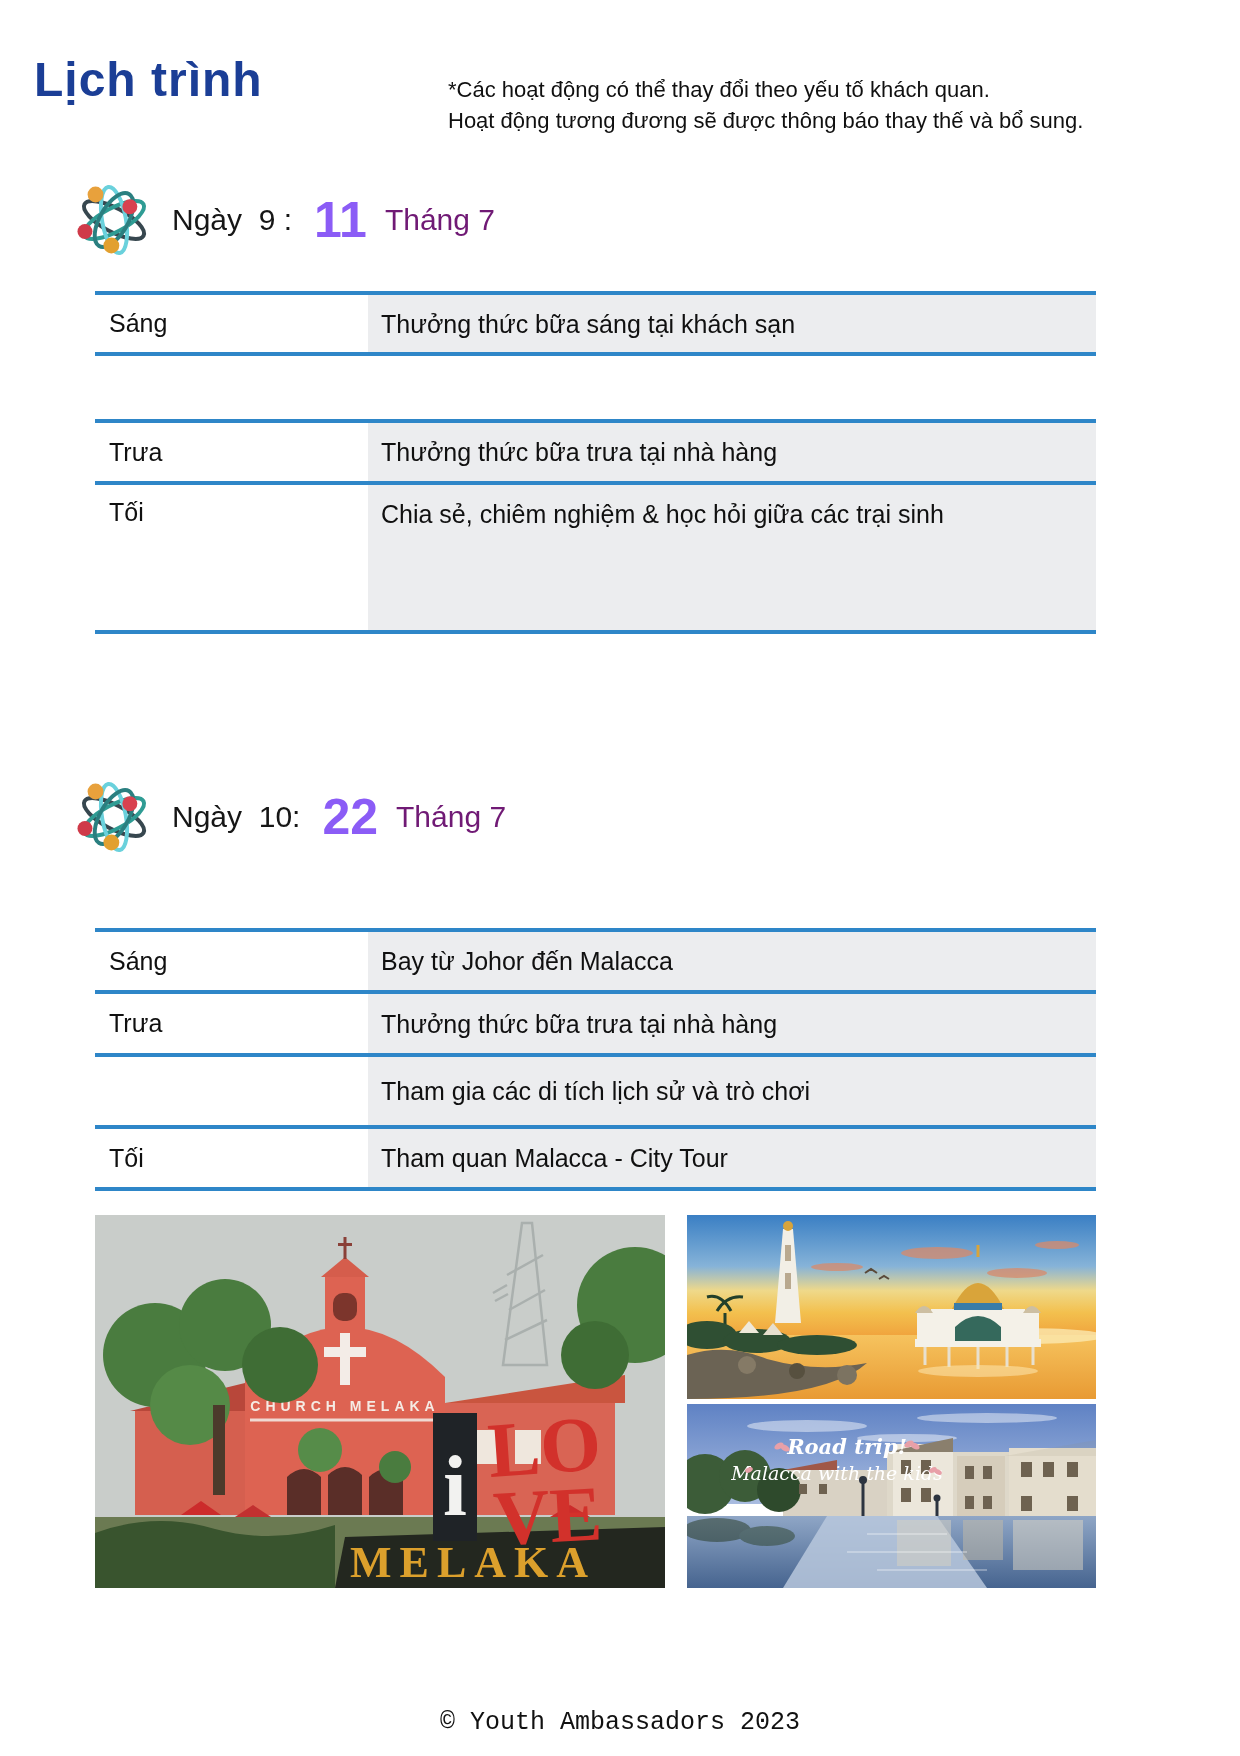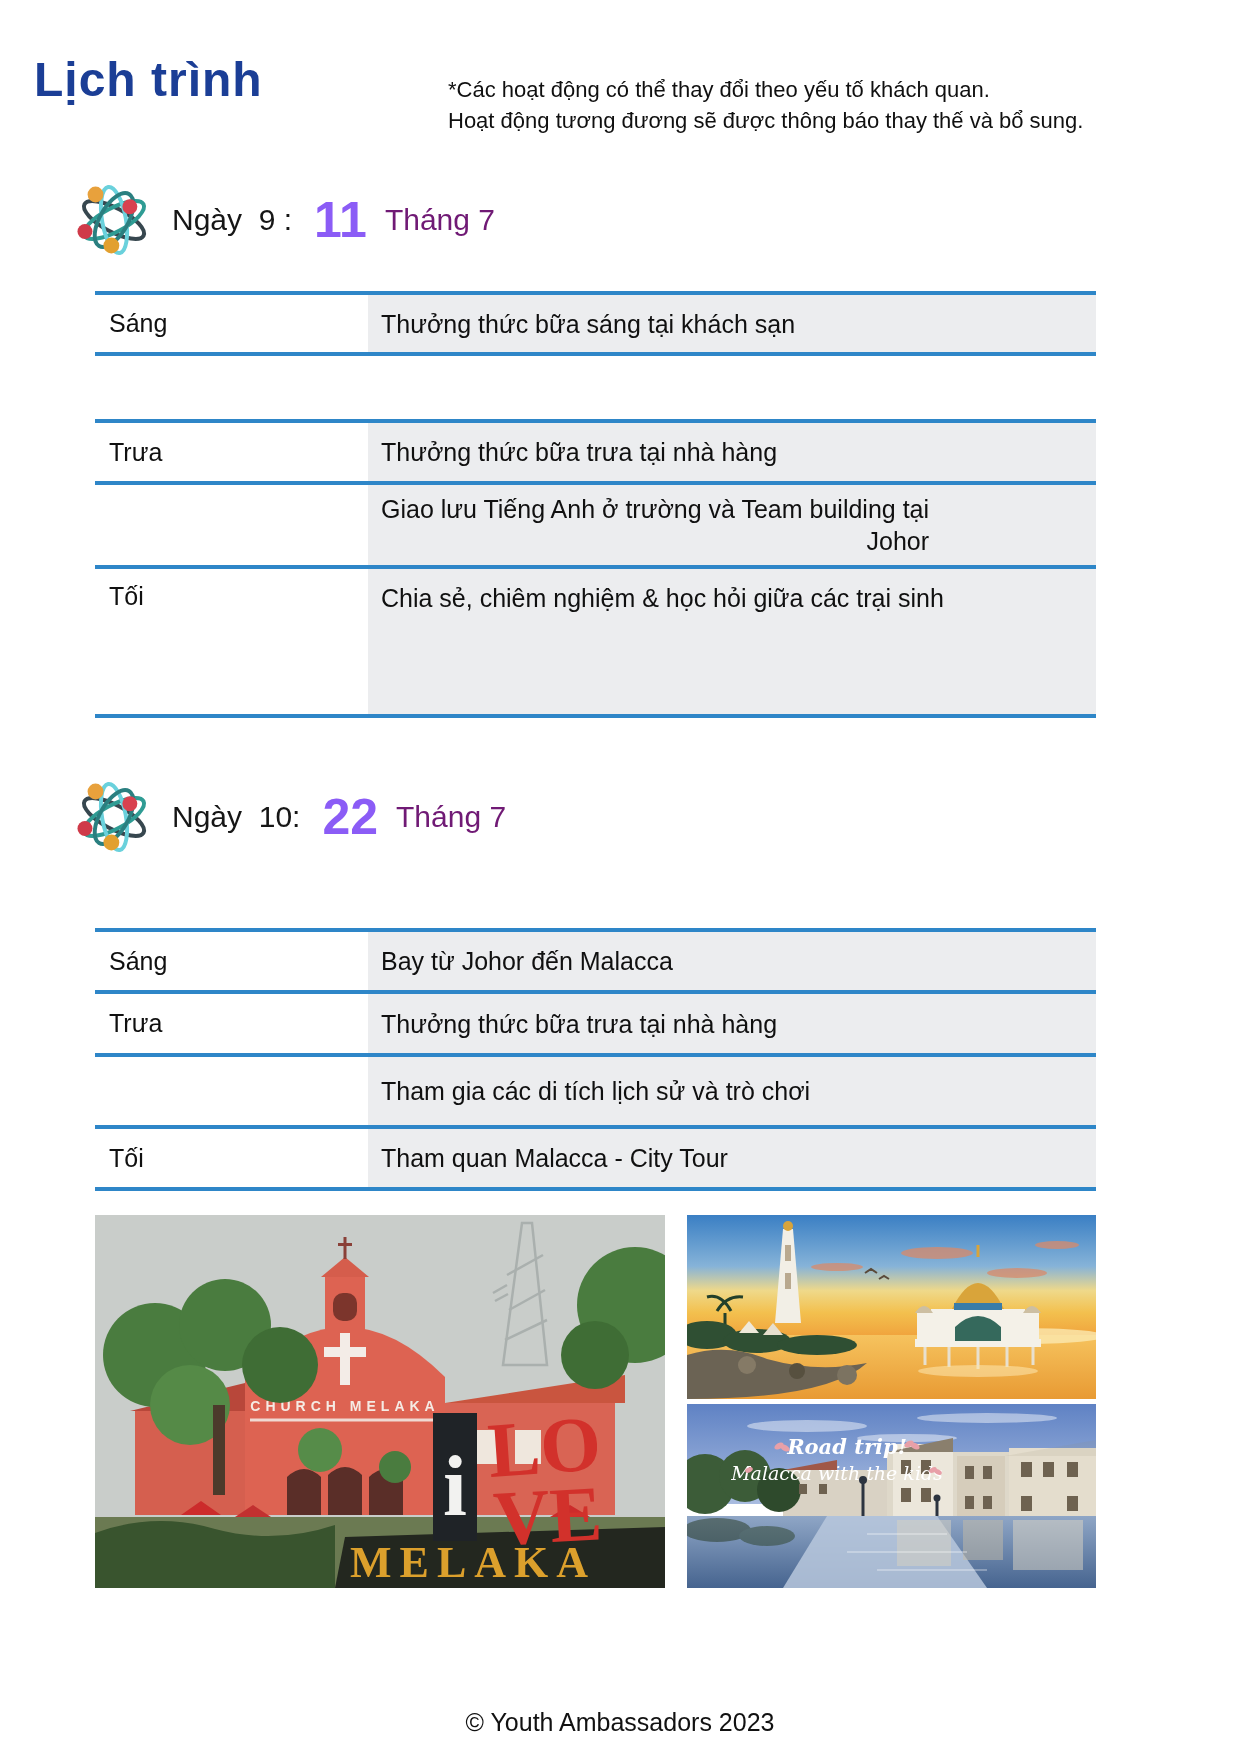--- a/index.html
+++ b/index.html
@@ -16,32 +16,32 @@
     left:448px;top:74px;font-size:22px;line-height:31px;color:#101010;width:660px;
   }
   .section-header{display:flex;align-items:center;}
   .hdr1{left:70px;top:178px;height:84px;}
   .hdr2{left:70px;top:772px;height:90px;}
   .atom{width:88px;height:88px;flex:0 0 auto;}
   .hdr-text{display:flex;align-items:center;margin-left:14px;}
   .day-label{font-size:30px;color:#161616;white-space:pre;}
   .date-num{font-size:50px;font-weight:bold;color:#8b5cf6;margin:0 18px 0 22px;}
   .month-label{font-size:30px;color:#701a75;}
-  .sched{left:95px;width:1001px;border-bottom:4px solid #2e86c8;text-align:right;}
+  .sched{left:95px;width:1001px;border-bottom:4px solid #2e86c8;}
   .t1{top:291px;}
   .t2{top:928px;}
   .trow{display:flex;border-top:4px solid #2e86c8;}
   .tcell{display:flex;align-items:center;font-size:25px;color:#101010;}
   .time-cell{width:273px;padding-left:14px;box-sizing:border-box;background:#ffffff;}
   .act-cell{flex:1;background:#ecedef;padding-left:13px;
     box-sizing:border-box;white-space:pre-line;line-height:32px;}
   .top-align .tcell{align-items:flex-start;padding-top:13px;}
   .photo{display:block;}
   .footer{
-    left:0;top:1708px;width:1240px;text-align:center;font-size:25px;color:#111;
+    left:0;top:1708px;width:1240px;text-align:center;font-size:25px;color:#111;font-family:Liberation Mono, monospace;
   }
 </style>
 </head>
 <body>
 
 <div class="page">
 
   <div class="abs doc-title">Lịch trình</div>
   <div class="abs doc-note">
     <div>*Các hoạt động có thể thay đổi theo yếu tố khách quan.</div>
@@ -72,25 +72,20 @@
     <div class="trow" style="height:57px">
       <div class="tcell time-cell">Sáng</div>
       <div class="tcell act-cell">Thưởng thức bữa sáng tại khách sạn</div>
     </div>
     <div class="trow" style="height:63px">
       <div class="tcell time-cell"></div>
     </div>
     <div class="trow" style="height:58px">
       <div class="tcell time-cell">Trưa</div>
       <div class="tcell act-cell">Thưởng thức bữa trưa tại nhà hàng</div>
-    </div>
-    <div class="trow" style="height:80px">
-      <div class="tcell time-cell"></div>
-      <div class="tcell act-cell">Giao lưu Tiếng Anh ở trường và Team building tại
-Johor</div>
     </div>
     <div class="trow top-align" style="height:145px">
       <div class="tcell time-cell">Tối</div>
       <div class="tcell act-cell">Chia sẻ, chiêm nghiệm &amp; học hỏi giữa các trại sinh</div>
     </div>
   </div>
 
   <div class="abs section-header hdr2">
     <svg class="atom" viewBox="0 0 100 100">
       <g fill="none" stroke-width="4.5">

